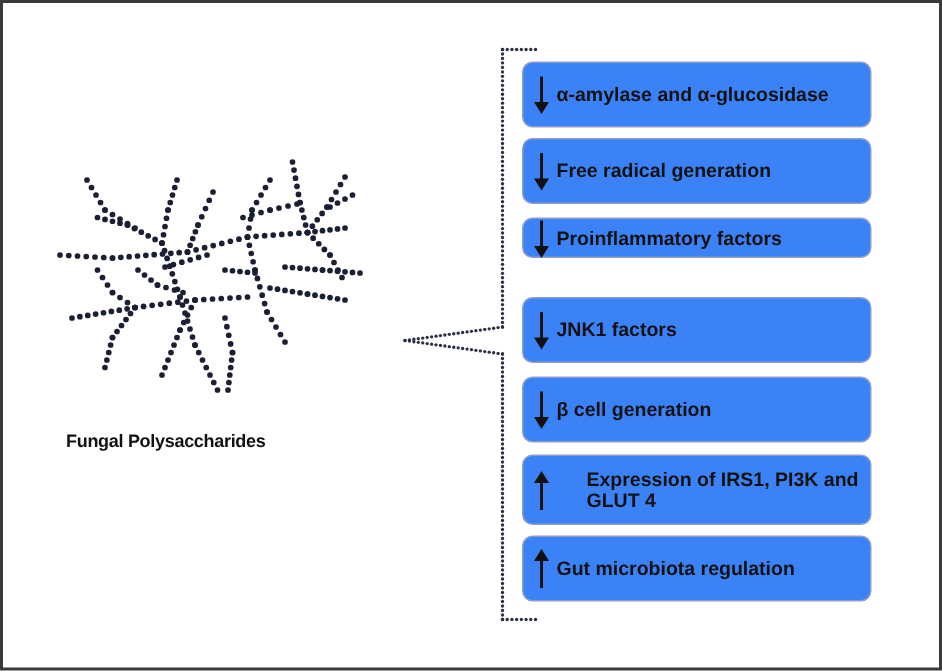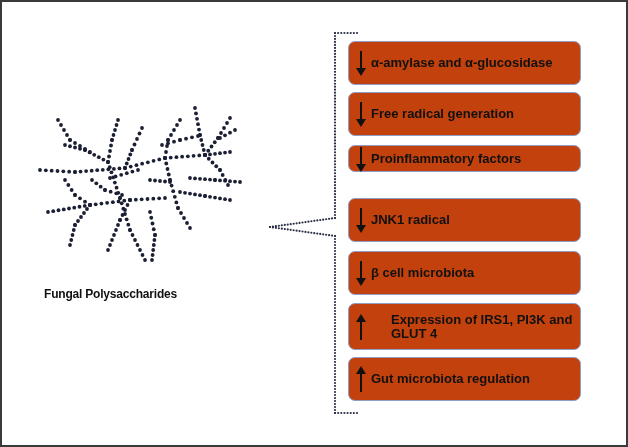--- a/index.html
+++ b/index.html
@@ -5,21 +5,21 @@
   html, body { margin: 0; padding: 0; background: #ffffff; }
   body { width: 628px; height: 447px; position: relative; overflow: hidden;
          font-family: "Liberation Sans", "DejaVu Sans", sans-serif; }
   .frame { position: absolute; left: 0; top: 0; width: 624px; height: 443px;
            border: 2px solid #3a3a3a; background: #fff; }
   #network { position: absolute; left: 30px; top: 100px; width: 240px; height: 180px; }
   .caption { position: absolute; left: 44px; top: 287px; font-size: 12px; font-weight: bold; color: #111;
              letter-spacing: -0.2px; }
   #bracket { position: absolute; left: 0; top: 0; width: 628px; height: 447px; pointer-events: none; }
   .box { position: absolute; left: 348px; width: 233px; border: 1.6px solid #8e9ec9; border-radius: 7px;
-         background: #c2410c; box-sizing: border-box; display: flex; align-items: center; padding-left: 6px; }
+         background: #3b82f6; box-sizing: border-box; display: flex; align-items: center; padding-left: 6px; }
   .arrow { width: 12px; height: 30px; margin-right: 4px; flex: none; }
   .box-label { font-size: 13px; font-weight: bold; color: #111; line-height: 14px; }
 </style>
 </head>
 <body>
 
 <div class="frame"></div>
 
 <svg id="network" viewBox="0 0 240 180">
     <circle cx="10" cy="70" r="1.9" fill="#1b1f33"></circle>
@@ -511,28 +511,28 @@
         <line x1="6" y1="3" x2="6" y2="22" stroke="#111" stroke-width="2"></line>
         <polygon points="1,20 11,20 6,28" fill="#111"></polygon>
       </svg>
       <span class="box-label">Proinflammatory factors</span>
     </div>
     <div class="box" style="top: 198px; height: 44px; border-color: rgb(142, 158, 201);">
       <svg class="arrow" viewBox="0 0 12 30">
         <line x1="6" y1="3" x2="6" y2="22" stroke="#111" stroke-width="2"></line>
         <polygon points="1,20 11,20 6,28" fill="#111"></polygon>
       </svg>
-      <span class="box-label">JNK1 radical</span>
+      <span class="box-label">JNK1 factors</span>
     </div>
     <div class="box" style="top: 251px; height: 44px; border-color: rgb(142, 158, 201);">
       <svg class="arrow" viewBox="0 0 12 30">
         <line x1="6" y1="3" x2="6" y2="22" stroke="#111" stroke-width="2"></line>
         <polygon points="1,20 11,20 6,28" fill="#111"></polygon>
       </svg>
-      <span class="box-label">β cell microbiota</span>
+      <span class="box-label">β cell generation</span>
     </div>
     <div class="box" style="top: 303px; height: 47px; border-color: rgb(142, 158, 201); gap: 20px;">
       <svg class="arrow" viewBox="0 0 12 30">
         <line x1="6" y1="8" x2="6" y2="28" stroke="#111" stroke-width="2"></line>
         <polygon points="1,10 11,10 6,2" fill="#111"></polygon>
       </svg>
       <span class="box-label">Expression of IRS1, PI3K and GLUT 4</span>
     </div>
     <div class="box" style="top: 357px; height: 44px; border-color: rgb(142, 158, 201);">
       <svg class="arrow" viewBox="0 0 12 30">

